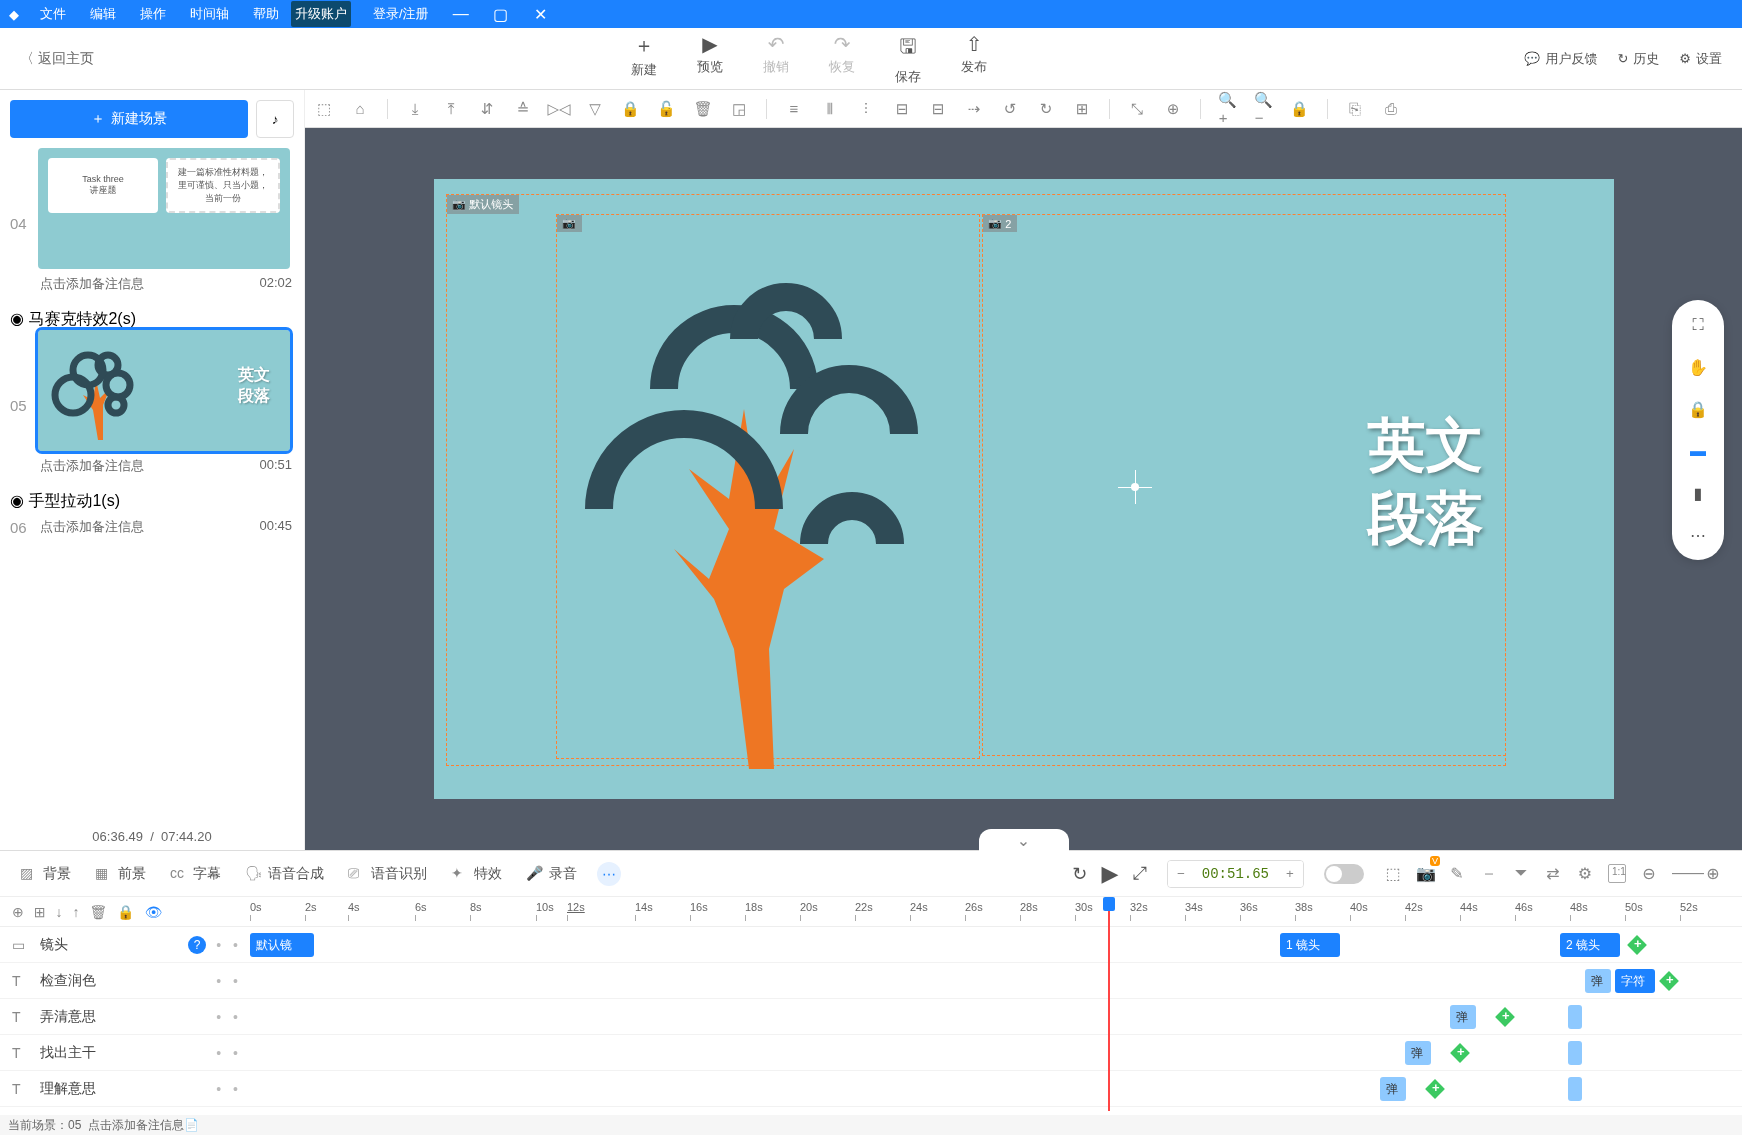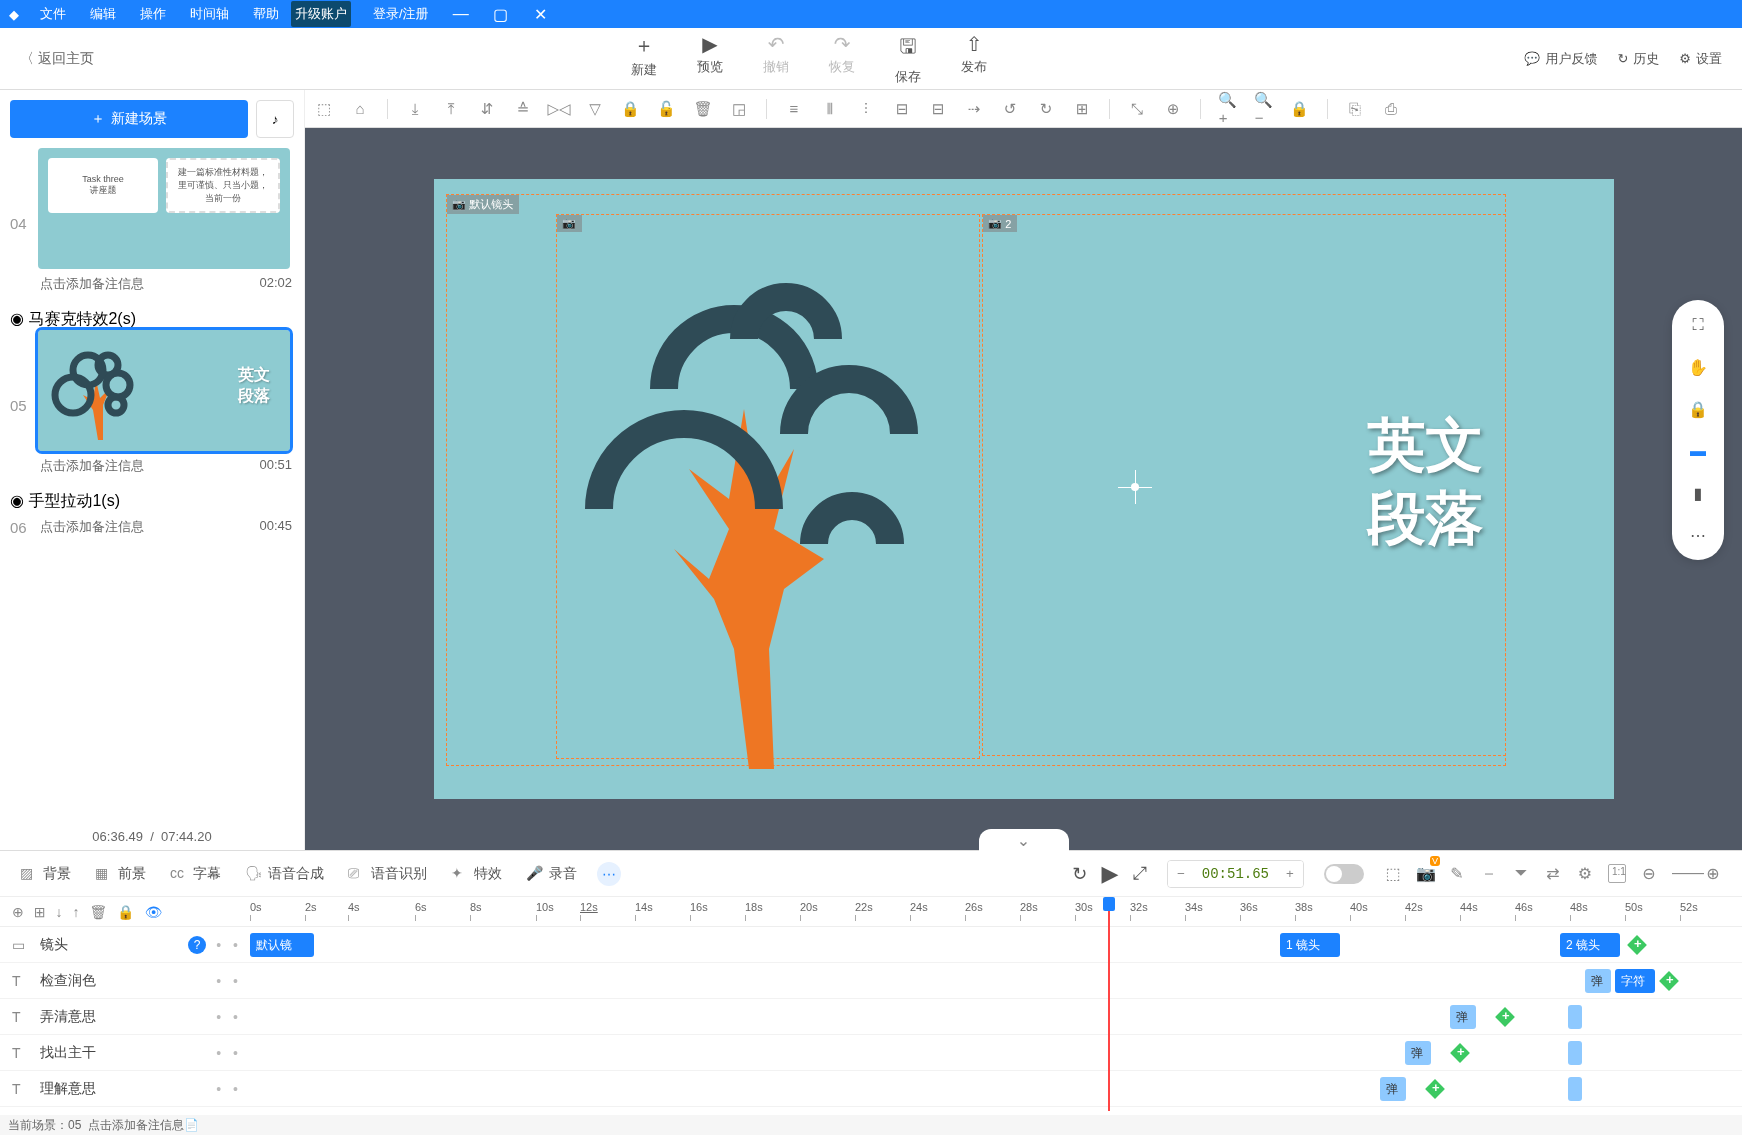--- a/index.html
+++ b/index.html
@@ -407,21 +407,21 @@
       <span class="lt">🔒</span>
       <span class="lt" style="color:#1c82ff;">👁</span>
     </div>
     <div class="ruler" id="ruler">
         <span class="tick" style="left: 0px;">0s</span>
         <span class="tick" style="left: 55px;">2s</span>
         <span class="tick" style="left: 98px;">4s</span>
         <span class="tick" style="left: 165px;">6s</span>
         <span class="tick" style="left: 220px;">8s</span>
         <span class="tick" style="left: 275px; margin-left: 11px;">10s</span>
-        <span class="tick" style="left: 330px; text-decoration: underline;">12s</span>
+        <span class="tick" style="left: 317px; text-decoration: underline;">12s</span>
         <span class="tick" style="left: 385px;">14s</span>
         <span class="tick" style="left: 440px;">16s</span>
         <span class="tick" style="left: 495px;">18s</span>
         <span class="tick" style="left: 550px;">20s</span>
         <span class="tick" style="left: 605px;">22s</span>
         <span class="tick" style="left: 660px;">24s</span>
         <span class="tick" style="left: 715px;">26s</span>
         <span class="tick" style="left: 770px;">28s</span>
         <span class="tick" style="left: 825px;">30s</span>
         <span class="tick" style="left: 880px;">32s</span>

